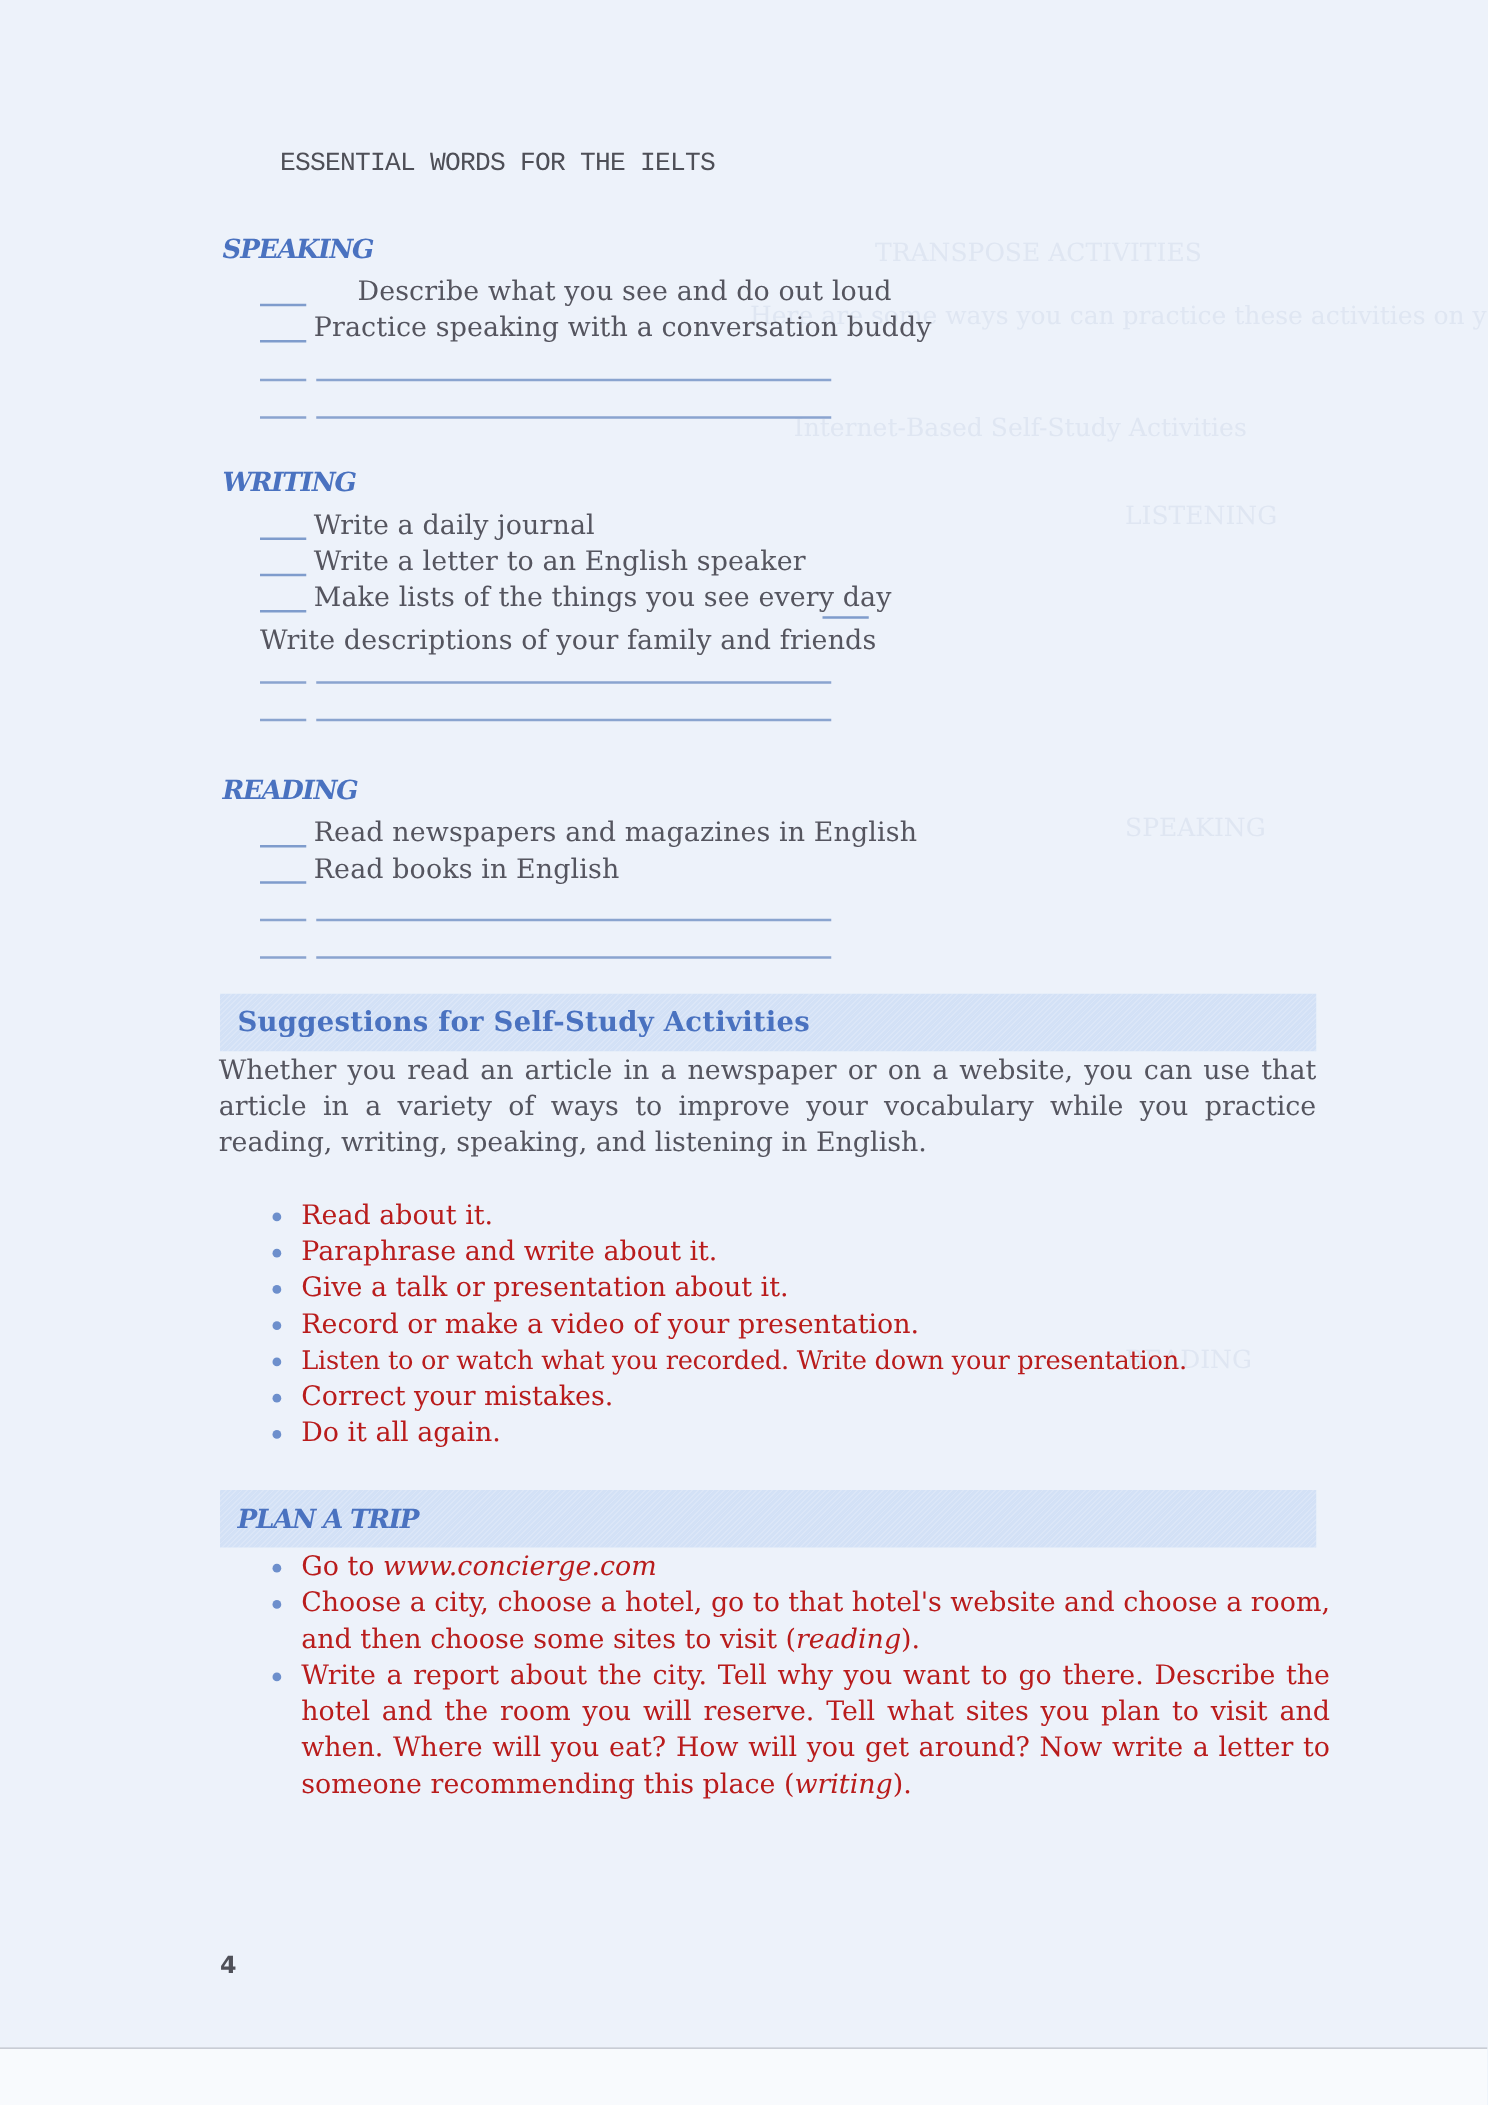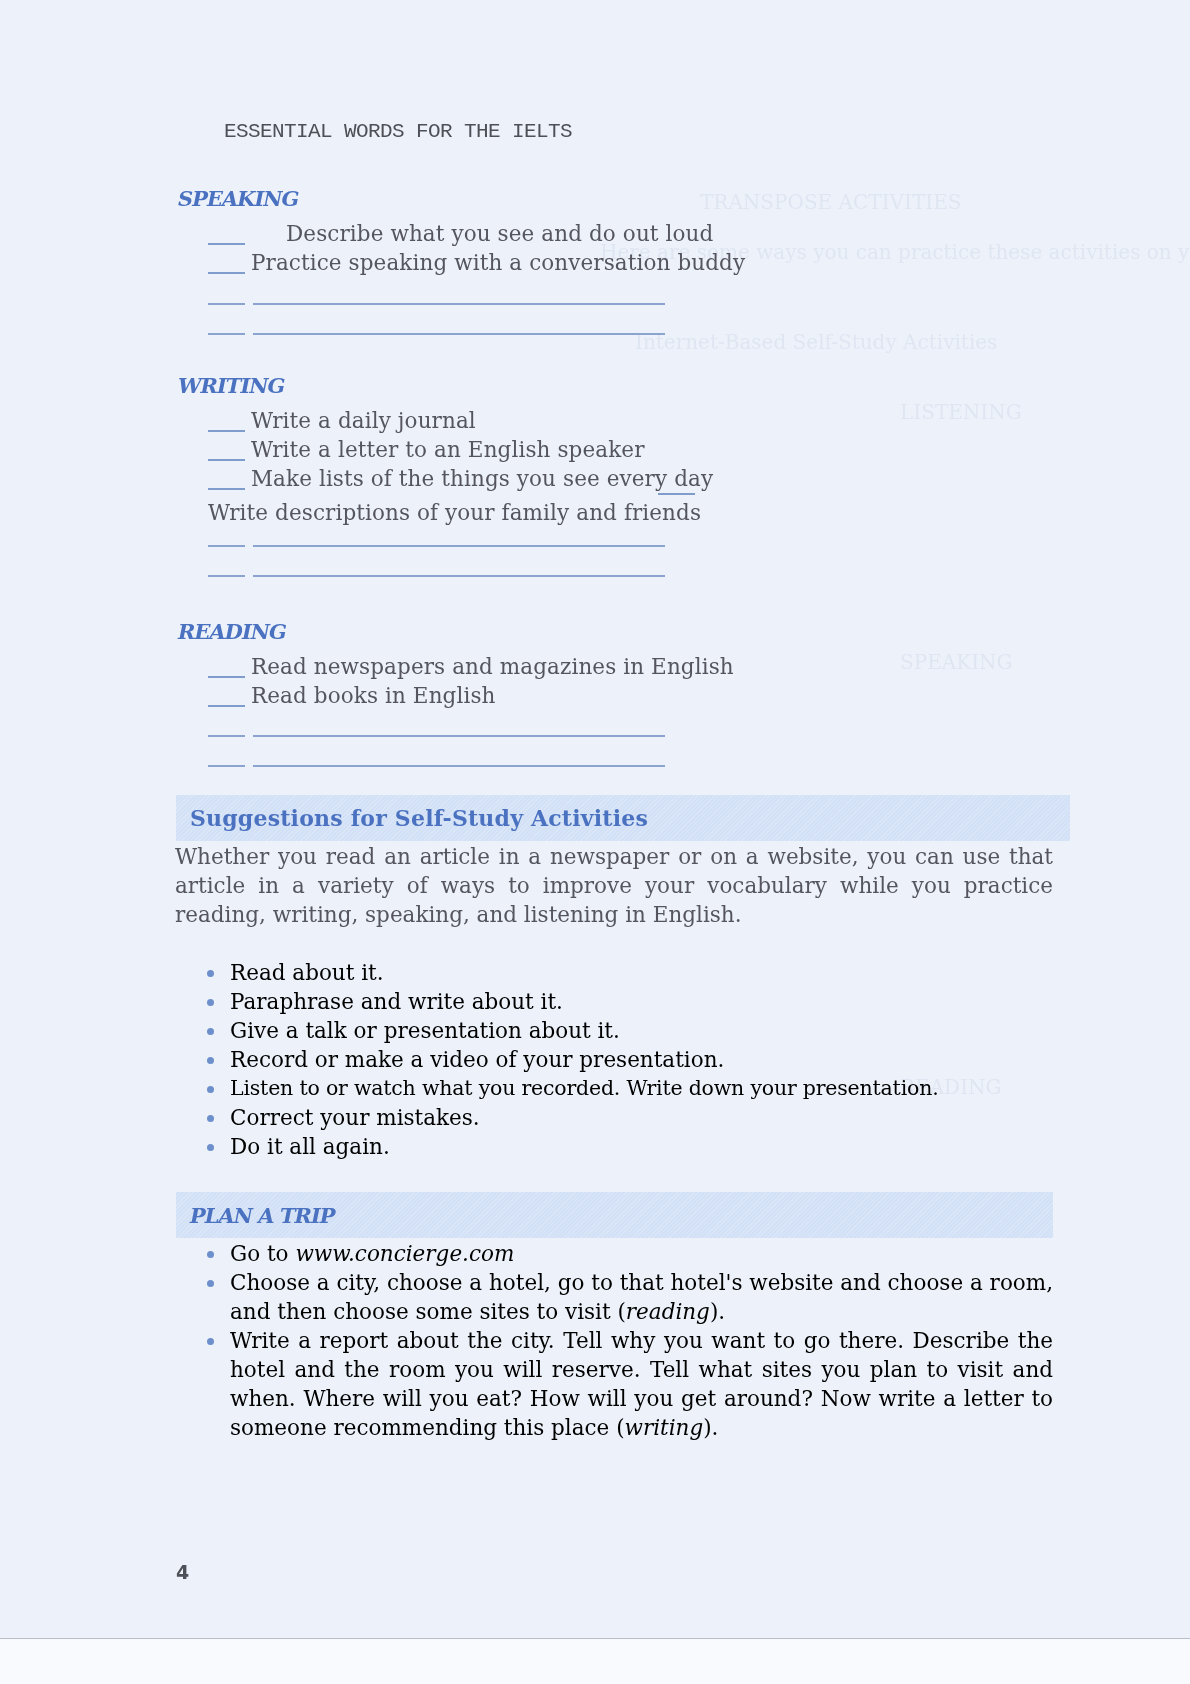--- a/index.html
+++ b/index.html
@@ -44,22 +44,22 @@
   }
   .banner-title {
     position:absolute; left:14px; top:50%; transform:translateY(-50%);
     font-weight:bold; color:#4a72c0; white-space:nowrap;
   }
   .para {
     position:absolute; left:175px; width:878px;
     font-size:21.5px; line-height:29px; text-align:justify; color:#55555f;
   }
   .bullet {
-    position:absolute; left:207px; width:846px;
-    font-size:21.5px; line-height:29px; color:#000000; text-align:justify;
+    position:absolute; left:218px; width:846px;
+    font-size:21.5px; line-height:29px; color:#b91c1c; text-align:justify;
   }
   .bullet .dot {
     position:absolute; left:0; top:12px; width:7px; height:7px; border-radius:50%;
     background:#6d8fcc;
   }
   .bullet .btxt { display:block; margin-left:23px; }
   .page-num {
     position:absolute; left:176px; top:1561px;
     font-family:"DejaVu Sans", sans-serif; font-weight:bold; font-size:19px; color:#4f5058;
   }
@@ -136,21 +136,21 @@
 </div>
 <div class="fill-row" style="top:735px;">
     <span class="dash"></span>
     <span class="line"></span>
   </div>
 <div class="fill-row" style="top:765px;">
     <span class="dash"></span>
     <span class="line"></span>
   </div>
 
-<div class="banner" style="top:795px;height:46px;padding-left:17px;">
+<div class="banner" style="top:795px;height:46px;">
   <span class="banner-title" style="font-size:22px;font-family:'DejaVu Serif',serif;letter-spacing:0.2px;">Suggestions for Self-Study Activities</span>
 </div>
 <div class="para" style="top:842px;">Whether you read an article in a newspaper or on a website, you can use that article in a variety of ways to improve your vocabulary while you practice reading, writing, speaking, and listening in English.</div>
 
 <div class="bullet" style="top:958px;">
     <span class="dot"></span>
     <span class="btxt">Read about it.</span>
   </div>
 <div class="bullet" style="top:987px;">
     <span class="dot"></span>

